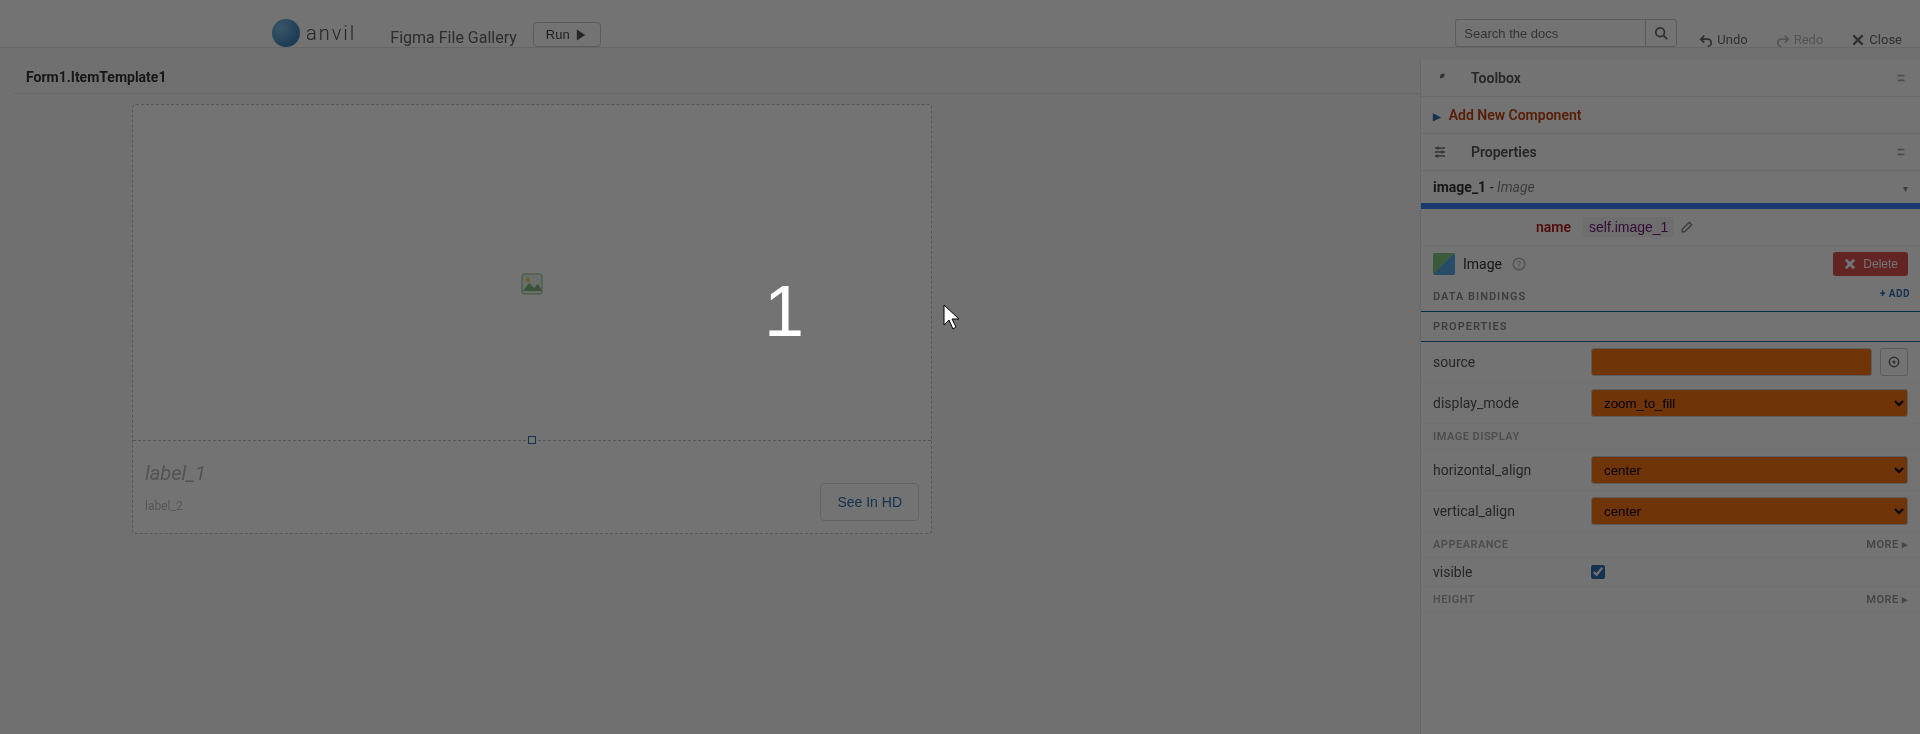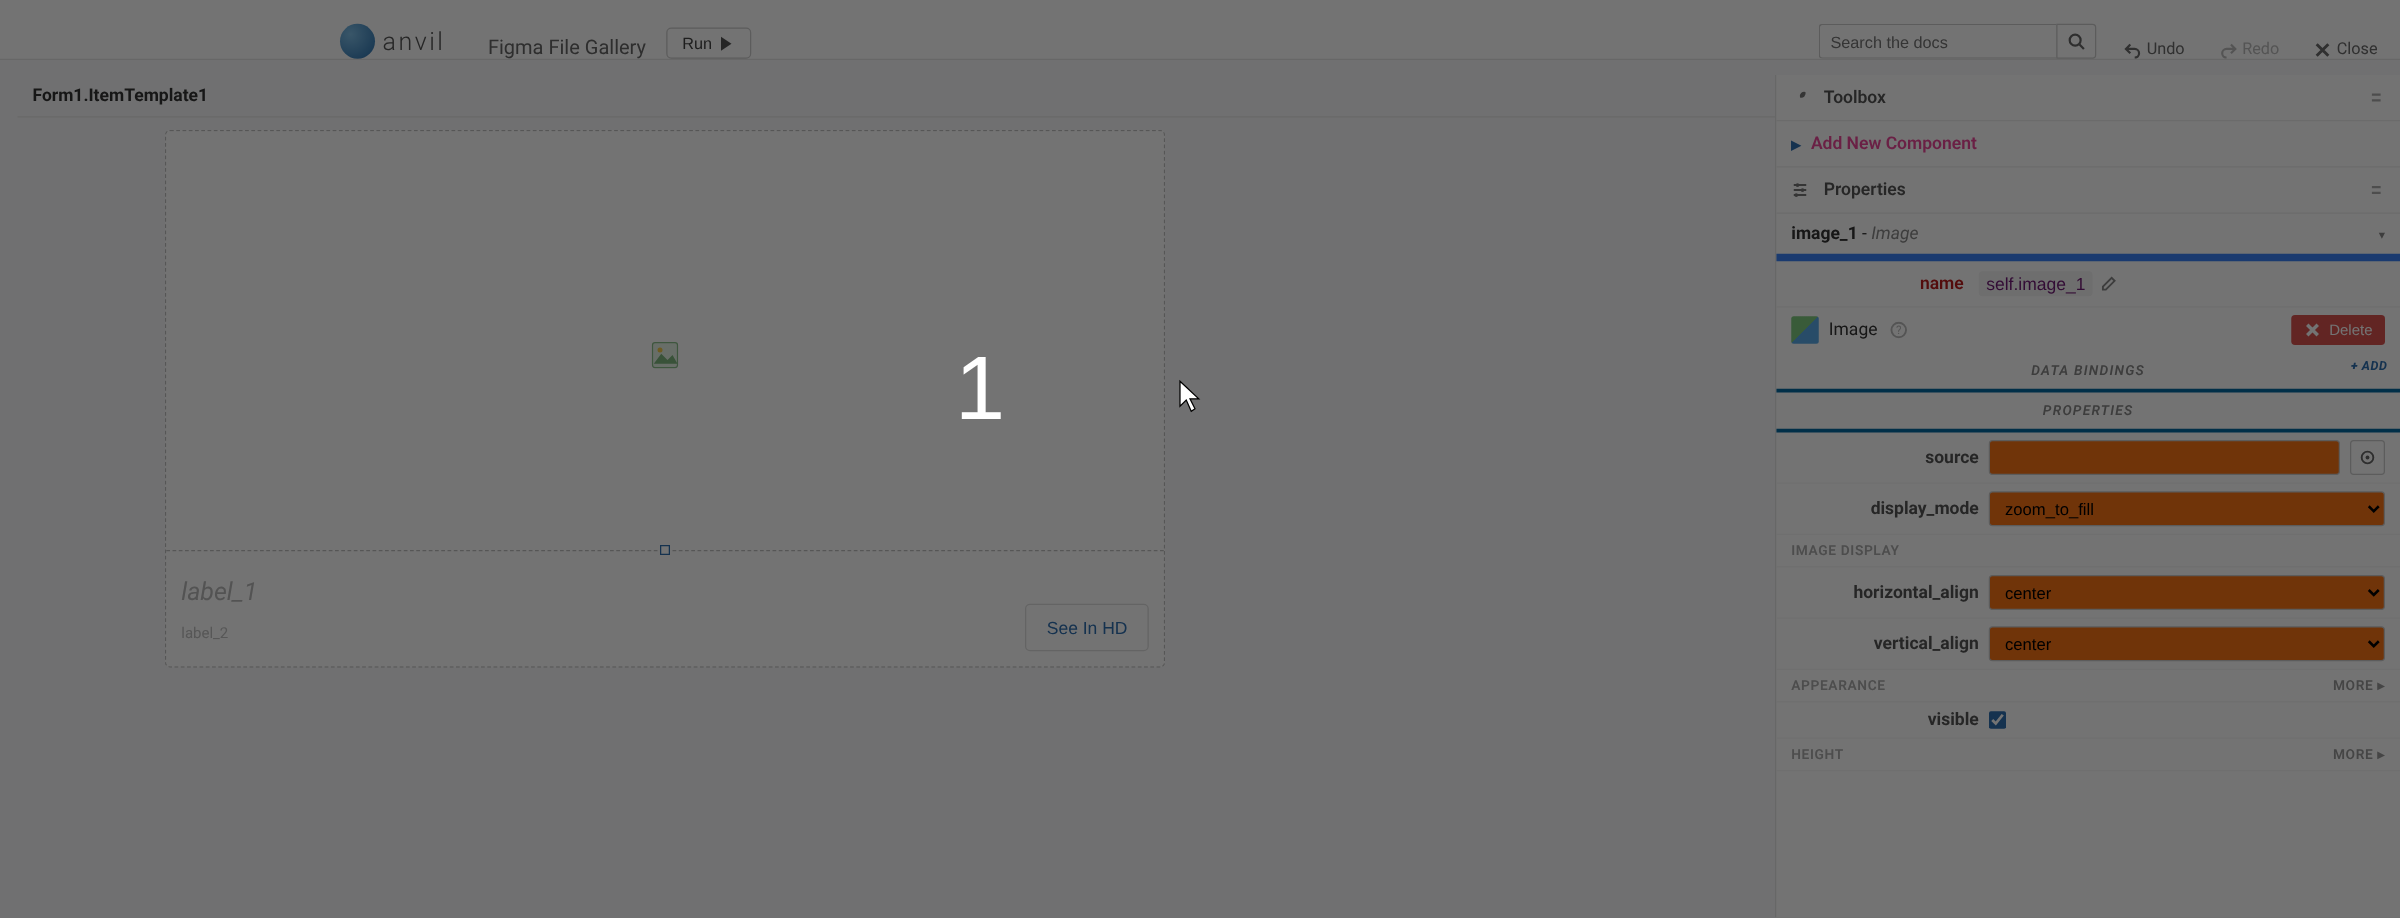--- a/index.html
+++ b/index.html
@@ -111,26 +111,26 @@
       position:absolute; left:0; top:0; right:0; height:336px;
       border-bottom:1px dashed #bfbfbf;
     }
     
     .right-panel {
       position:absolute; right:0; top:60px; bottom:0; width:500px;
       background:#fff; border-left:1px solid #e5e5e5;
       display:flex; flex-direction:column; overflow:auto;
     }
     .rp-section-title {
-      display:flex; align-items:center; gap:12px; padding:10px 12px;
+      display:flex; align-items:center; gap:24px; padding:10px 12px;
       color:#555; font-weight:600;
       border-bottom:1px solid #eee;
     }
     .rp-add-comp {
-      padding:10px 12px; color:#ec4899; font-weight:600;
+      padding:10px 12px; color:#c2410c; font-weight:600;
       display:flex; align-items:center; gap:8px; cursor:pointer;
       border-bottom:1px solid #eee;
     }
     .rp-selected {
       padding:8px 12px; display:flex; align-items:center; justify-content:space-between;
       border-bottom:6px solid #3b82f6; font-size:14px;
     }
     .rp-selected .name { font-weight:700; }
     .rp-selected .type { color:#888; font-style:italic; }
     .rp-row {
@@ -148,34 +148,33 @@
       width:22px; height:22px; background: linear-gradient(135deg,#7fc97f 0 50%,#5aa9e6 50% 100%);
       border-radius:2px;
     }
     .img-chip .help { color:#9a9a9a; margin-left:2px;}
     .delete-btn {
       margin-left:auto; background:#d9534f; color:#fff; border:none;
       padding:5px 10px; border-radius:3px; font-size:12px; cursor:pointer;
       display:flex; align-items:center; gap:6px;
     }
     .rp-subheader {
-      position:relative; padding:8px 12px; text-align:center; color:#888;
-      font-size:11px; letter-spacing:1px; border-bottom:3px solid #0369a1;
+      position:relative; padding:8px 12px; color:#888;
+      font-size:11px; letter-spacing:1px; border-bottom:1px solid #0369a1;
       font-weight:600;
-      font-style:italic;
     }
     .rp-subheader .right-action {
       position:absolute; right:10px; top:6px; color:#2f6fb0; font-size:10px;
       font-weight:700; letter-spacing:0.5px; cursor:pointer;
     }
     .prop-row {
       display:flex; align-items:center; padding:6px 12px; gap:8px;
       border-bottom:1px solid #f7f7f7;
     }
-    .prop-row .plbl { flex:0 0 150px; text-align:right; color:#555; font-weight:700;}
+    .prop-row .plbl { flex:0 0 150px; color:#555; font-weight:400;}
     .prop-row input[type=text], .prop-row select {
       flex:1; height:28px; border:1px solid #ccc; border-radius:3px; padding:0 8px; background:#f97316;
     }
     .prop-row .icon-btn {
       width:28px; height:28px; border:1px solid #ccc; border-radius:3px;
       display:flex; align-items:center; justify-content:center; cursor:pointer;
     }
     .section-label {
       padding:6px 12px; font-size:11px; color:#aaa; letter-spacing:0.5px;
       border-bottom:1px solid #f5f5f5; display:flex; justify-content:space-between;

